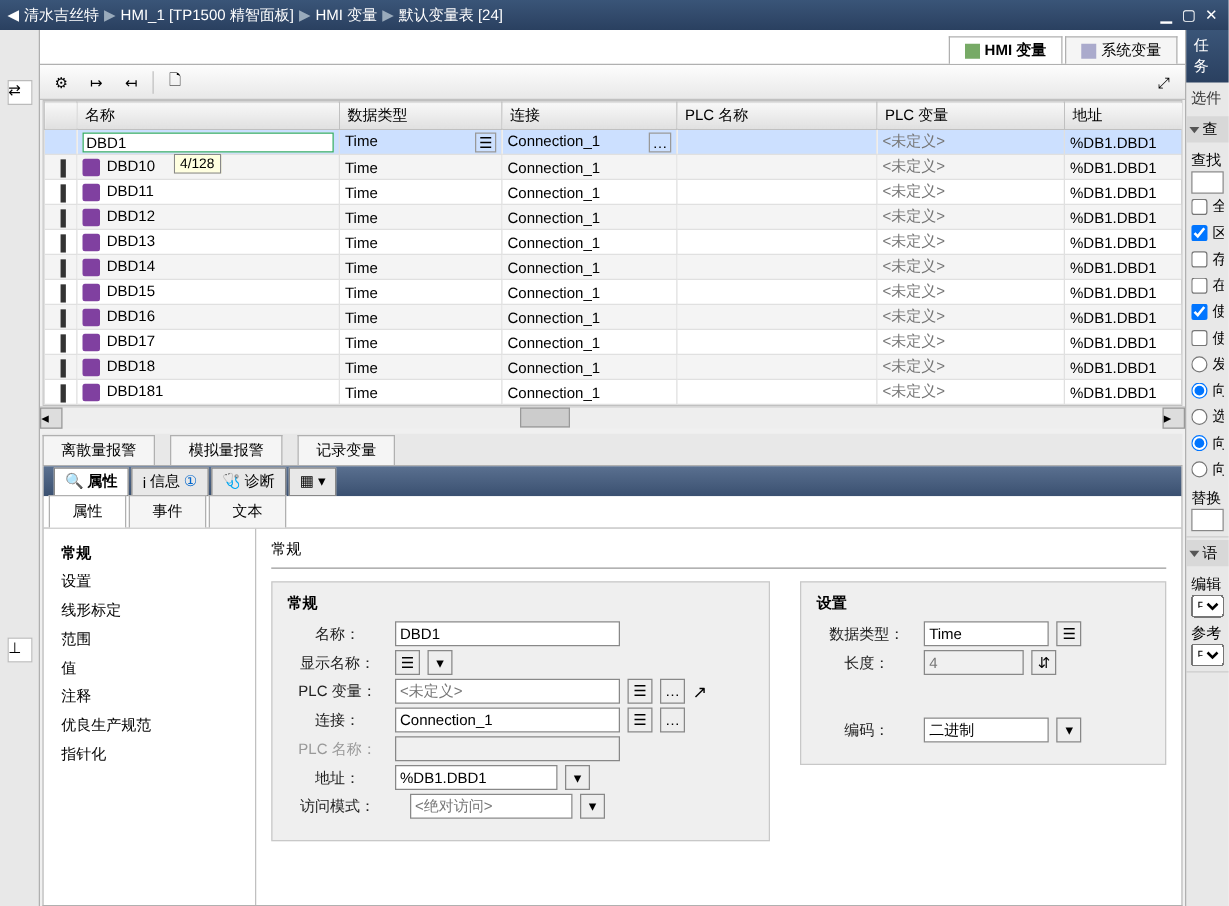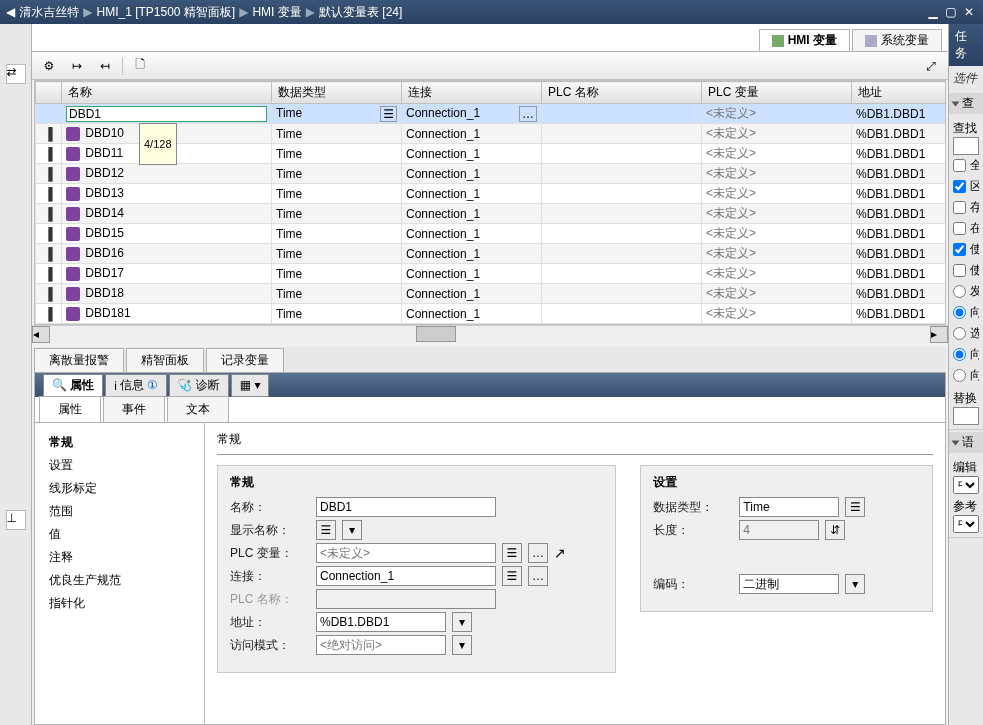--- a/index.html
+++ b/index.html
@@ -41,27 +41,27 @@
 .tabletitle { padding: 4px 10px; font-weight: bold; background:#fff;}
 .tablewrap { height: 245px; overflow: hidden; background:#fff; border:1px solid #c0c0c0; margin:0 2px; position:relative;}
 .tbl { width: 100%; border-collapse: collapse; table-layout: fixed; padding-left: 14px; }
 .tbl th { background: linear-gradient(#f8f8f8,#e0e0e0); border: 1px solid #c0c0c0; padding: 2px 6px; text-align: left; font-weight: normal; position: sticky; top:0;}
 .tbl td { border: 1px solid #e0e0e0; padding: 1px 4px; height: 18px; white-space: nowrap; overflow:hidden; }
 .tbl tr:nth-child(even) td { background: #f4f4f4; }
 .tbl tr.selected td { background: #cce0ff; }
 .rowicon { width: 14px; height: 14px; background: #8040a0; display: inline-block; border-radius:2px; vertical-align:middle; margin-right:2px;}
 .rowmark { width: 14px; text-align:center; color:#333; }
 .cellinput { width: 100%; border: 1px solid #3a6; padding: 0 2px; height:16px; }
-.tooltip { position:absolute; background:#ffffe0; border:1px solid #888; padding:14px 4px; font-size:11px; top:42px; left:104px; z-index:5;}
+.tooltip { position:absolute; background:#ffffe0; border:1px solid #888; padding:1px 4px; font-size:11px; top:42px; left:104px; z-index:5;}
 .hscroll { height:18px; background:#eee; border-top:1px solid #ccc; display:flex;}
 .hscroll .thumb { height:16px; background:#ccc; border:1px solid #999; margin-left:40%; width:40px;}
 
 
 .lowertabs { height: 26px; background: #e8e8e8; display: flex; align-items: flex-end; border-bottom: 1px solid #b0b0b0; margin:4px 2px 0; }
-.ltab { border:1px solid #b0b0b0; border-bottom:none; padding:3px 14px; background:#f5f5f5; cursor:pointer; margin-right:2px;}
+.ltab { border:1px solid #b0b0b0; border-bottom:none; padding:3px 14px; background:#f5f5f5; cursor:pointer; margin-right:12px;}
 
 
 .inspector { flex:1; display:flex; flex-direction:column; margin:0 2px; border:1px solid #b0b0b0; border-top:none; background:#f0f0f0;}
 .insphdr { height:24px; background: linear-gradient(#5a7090,#3a5070); color:#fff; display:flex; align-items:center; padding:0 8px; }
 .insphdr .ititle { flex:1; }
 .insphdr .rtabs { display:flex; gap:2px;}
 .insphdr .rtab { background:#e8e8e8; color:#000; padding:2px 8px; border:1px solid #888; display:flex; align-items:center; gap:3px; cursor:pointer;}
 .insphdr .rtab.active { background:#fff; font-weight:bold;}
 
 
@@ -71,21 +71,21 @@
 .propsbody { flex:1; display:flex; background:#fff;}
 .proplist { width:170px; border-right:1px solid #c0c0c0; padding:8px 4px;}
 .proplist .pitem { padding:3px 10px; cursor:pointer;}
 .proplist .pitem.sel { font-weight:bold;}
 .propform { flex:1; padding:8px 12px; overflow:auto;}
 .propform .grouprow { display:flex; gap:24px; align-items:flex-start;}
 .propform .group { border:1px solid #c8c8c8; background:#efefef; padding:8px 12px 14px; position:relative; flex:1;}
 .propform .hr { height:1px; background:#999; margin:6px 0 10px;}
 .propform .innerhead { font-weight:bold; margin-bottom:6px;}
 .frow { display:flex; align-items:center; margin:3px 0; gap:6px;}
-.frow .flab { width:80px; text-align:left; color:#222;}
+.frow .flab { width:80px; text-align:center; color:#222;}
 .frow .flab.dis { color:#999;}
 .frow input, .frow select { flex:1; max-width:180px; height:20px; border:1px solid #888; padding:0 3px; background:#fff;}
 .frow input[readonly]{ background:#f0f0f0; color:#777;}
 .iconbtn { width:20px; height:20px; border:1px solid #888; background:#eee; cursor:pointer; display:flex; align-items:center; justify-content:center;}
 </style>
 </head>
 <body>
 
 <div class="titlebar">
   <div class="crumb">
@@ -262,21 +262,21 @@
     </div>
     <div class="hscroll">
         <div style="width:18px;border:1px solid #999;background:#ddd;">◂</div>
         <div class="thumb"></div>
         <div style="flex:1"></div>
         <div style="width:18px;border:1px solid #999;background:#ddd;">▸</div>
       </div>
 
     <div class="lowertabs">
       <div class="ltab">离散量报警</div>
-      <div class="ltab">精智面板</div>
+      <div class="ltab">模拟量报警</div>
       <div class="ltab">记录变量</div>
     </div>
 
     <div class="inspector">
       <div class="insphdr">
         <div class="rtabs">
           <div class="rtab active">
               <span>🔍</span>
               <span>属性</span>
             </div>
@@ -340,21 +340,21 @@
                   <span class="flab dis">PLC 名称：</span>
                   <input readonly="" value="" style="">
                 </div>
               <div class="frow">
                   <span class="flab">地址：</span>
                   <input style="max-width: 130px;" value="%DB1.DBD1">
                   <span class="iconbtn">▾</span>
                 </div>
               <div class="frow">
                   <span class="flab">访问模式：</span>
-                  <input style="max-width: 130px; color: rgb(119, 119, 119);" value="&lt;绝对访问&gt;">
+                  <input style="max-width: 130px; color: rgb(119, 119, 119); margin-left: 12px;" value="&lt;绝对访问&gt;">
                   <span class="iconbtn">▾</span>
                 </div>
             </div>
             <div class="group">
               <div class="innerhead">设置</div>
               <div class="frow">
                   <span class="flab">数据类型：</span>
                   <input style="max-width: 100px;" value="Time">
                   <span class="iconbtn">☰</span>
                 </div>
@@ -371,21 +371,21 @@
                 </div>
             </div>
           </div>
         </div>
       </div>
     </div>
   </div>
 
   <div class="rightpanel">
     <div class="hdr">任务</div>
-    <div style="padding:4px;color:#333;font-style:italic;">选件</div>
+    <div style="padding:4px;color:#333;">选件</div>
     <div class="shead">
         <span class="chev open"></span>
         <span>查</span>
       </div>
     <div class="sect">
       <div>查找</div>
       <input style="width: 100%; height: 18px; border: 1px solid rgb(136, 136, 136);">
       <label>
           <input type="checkbox" style="">
           <span>全</span>

